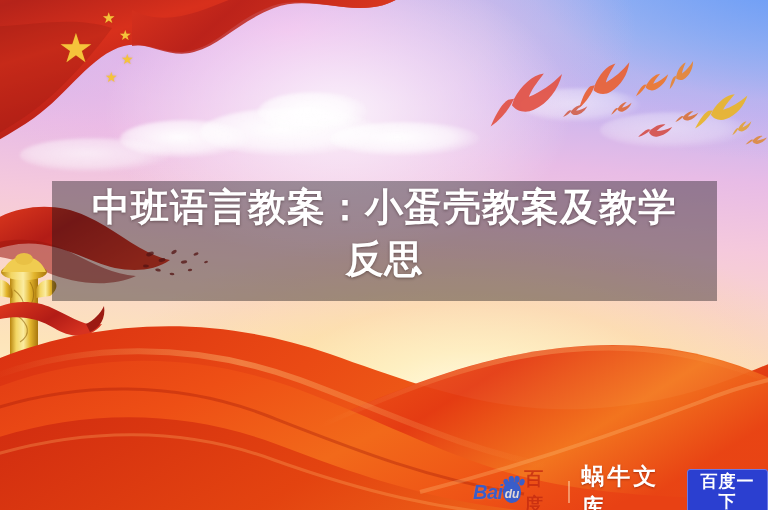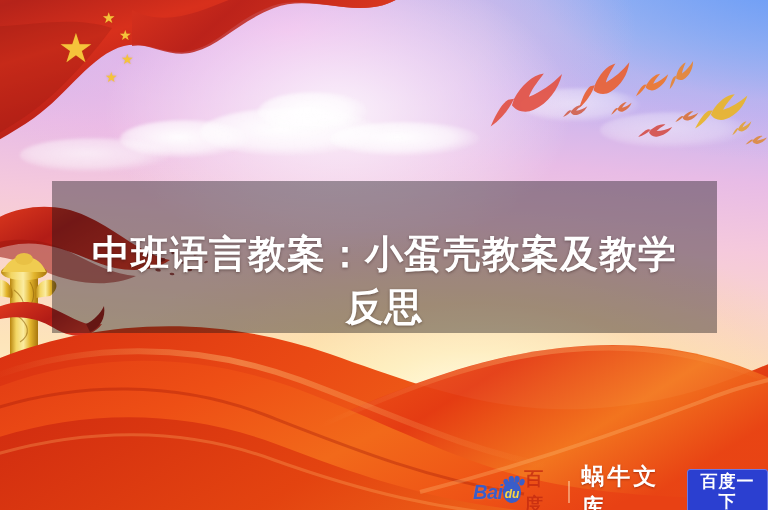--- a/index.html
+++ b/index.html
@@ -85,24 +85,24 @@
 
   
   .waves { position: absolute; left: 0; right: 0; bottom: 0; height: 260px; }
 
   
   #title-band {
     position: absolute;
     left: 52px;
     top: 181px;
     width: 665px;
-    height: 152px;
+    height: 120px;
     background: rgba(20,18,22,0.40);
     display: flex;
-    align-items: flex-end;
+    align-items: flex-start;
     justify-content: center;
     box-sizing: border-box;
     padding: 0 30px;
   }
   #title-text {
     color: #ffffff;
     font-weight: 700;
     font-size: 38px;
     line-height: 1.38;
     text-align: center;
@@ -138,21 +138,21 @@
   }
   .paw-circle {
     position: relative;
     width: 22px; height: 22px;
     border-radius: 50%;
     background: #2b5fd9;
     margin: 0 1px 0 0;
     display: flex; align-items: flex-end; justify-content: center;
   }
   .paw-du {
-    font-size: 12px; font-weight: 700; font-style: italic; color: #fde047;
+    font-size: 12px; font-weight: 700; font-style: italic; color: #e5e5e5;
     line-height: 1; padding-bottom: 3px;
   }
   .paw-toes { position: absolute; top: -5px; left: 0; width: 22px; height: 10px; }
   .baidu-cn {
     font-size: 19px;
     font-weight: 700;
     color: #c42b10;
     margin-left: 2px;
     text-shadow: 0 0 1px rgba(255,120,60,0.6);
     opacity: 0.85;

